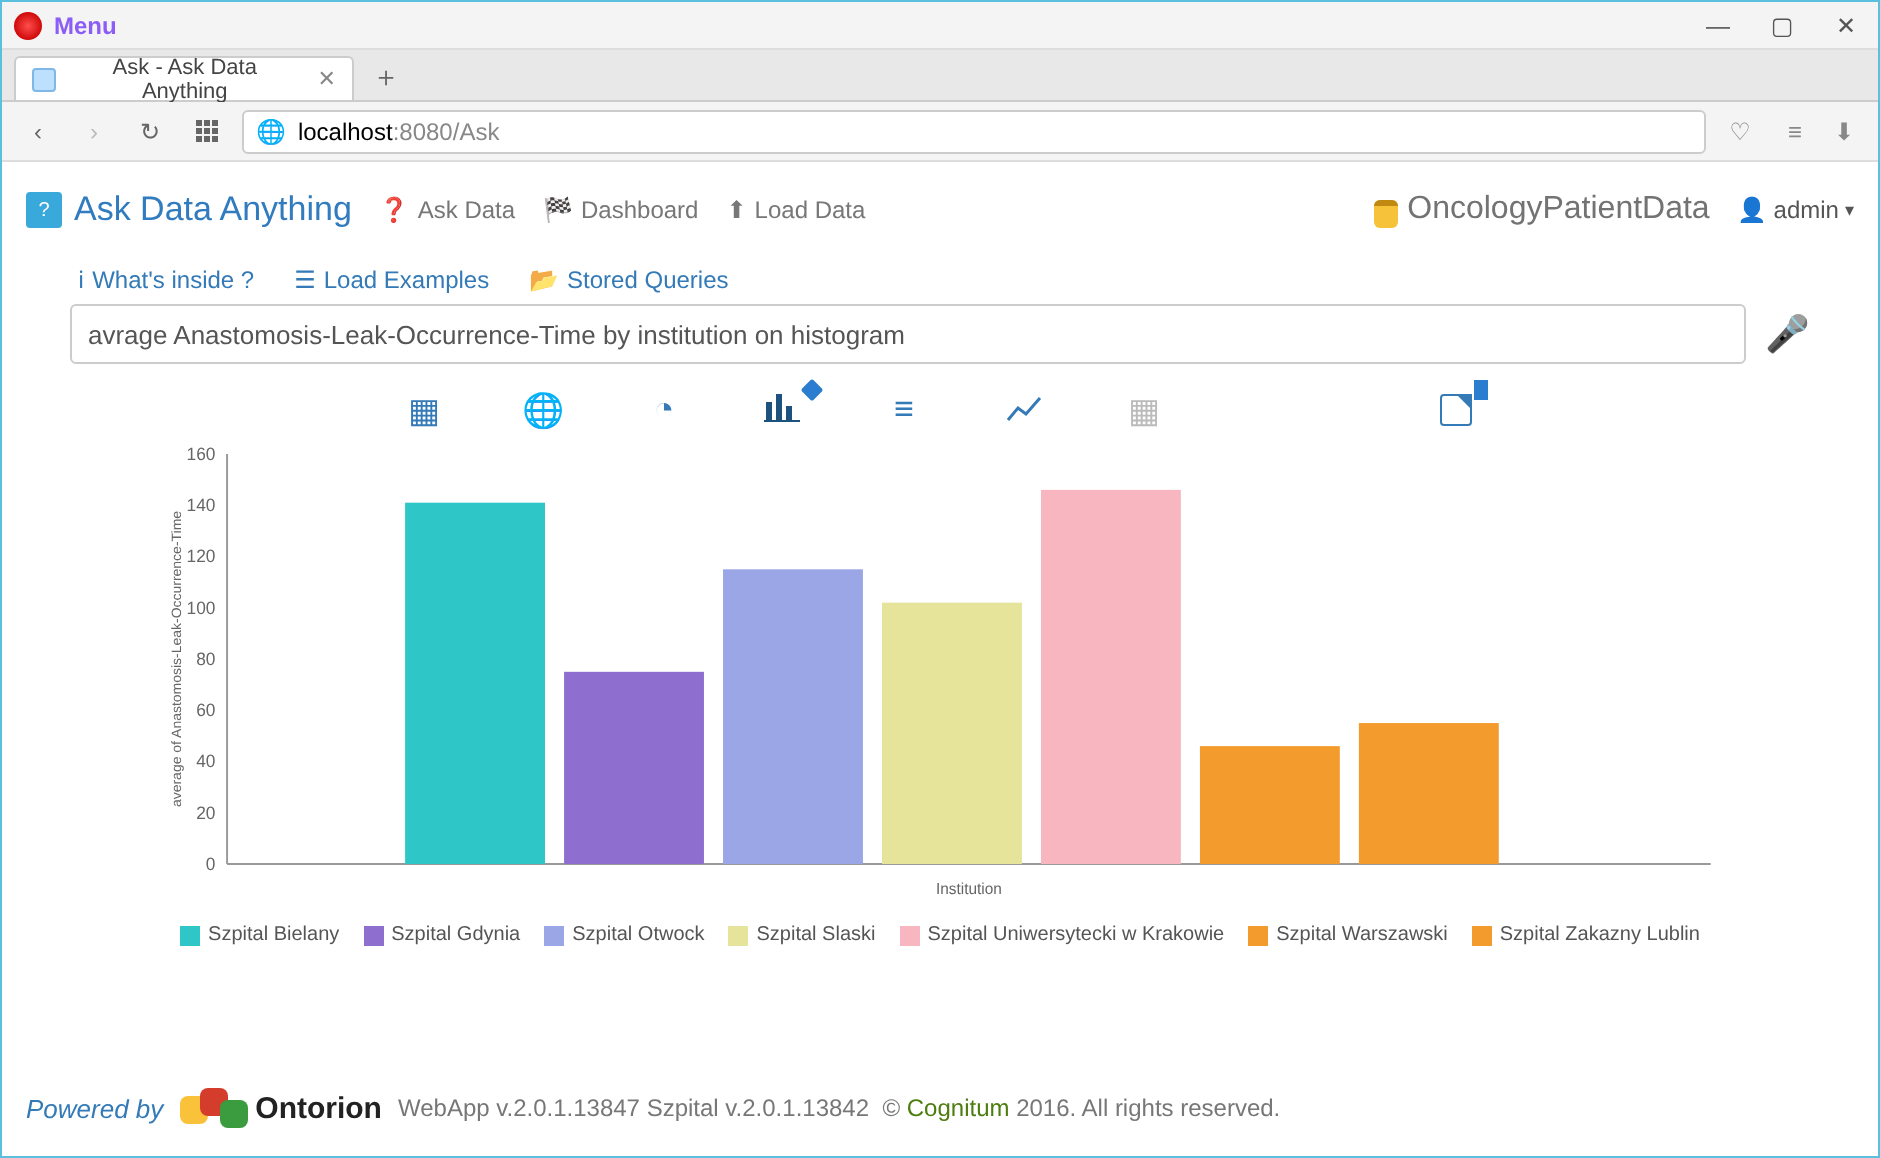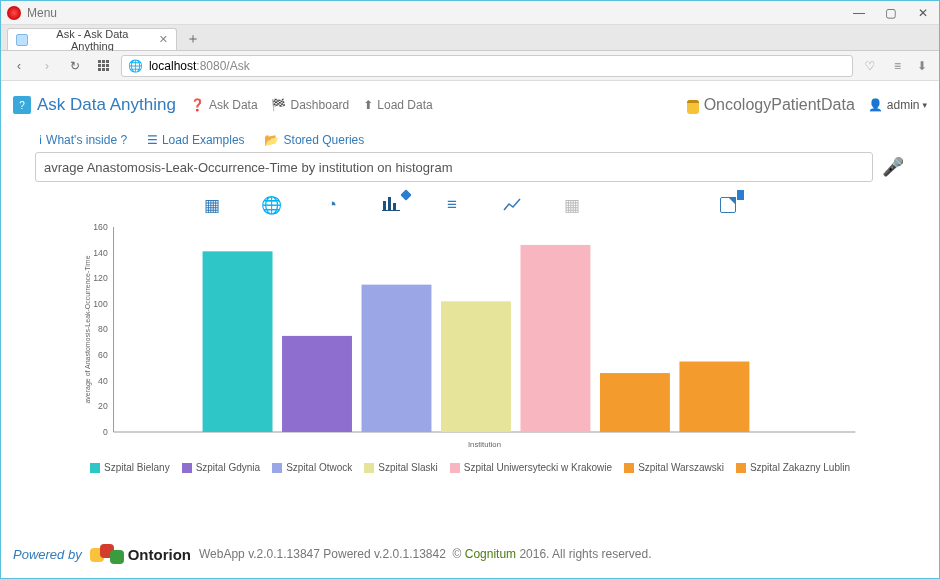--- a/index.html
+++ b/index.html
@@ -1,21 +1,21 @@
 <!DOCTYPE html>
 <html><head>
 <meta charset="utf-8">
 <style>
   * { box-sizing: border-box; }
   html, body { margin:0; padding:0; height:100%; font-family: "Segoe UI", Arial, sans-serif; font-size:12px; color:#333; background:#fff; }
   .win { width:940px; height:579px; border:1px solid #5bc0de; display:flex; flex-direction:column; }
   
   .titlebar { height:24px; background:#f4f4f4; border-bottom:1px solid #ddd; display:flex; align-items:center; padding:0 0 0 6px; }
   .opera-o { width:14px; height:14px; border-radius:50%; background:radial-gradient(circle,#ff4d4d 0%,#c80000 80%); margin-right:6px; flex:0 0 auto;}
-  .menu-label { flex:1 1 auto; font-size:12px; color:#737373; }
+  .menu-label { flex:1 1 auto; font-size:12px; color:#8b5cf6;font-weight:bold; }
   .winbtns { display:flex; }
   .winbtn { width:32px; height:24px; display:flex; align-items:center; justify-content:center; color:#555; font-size:12px; }
   
   .tabstrip { height:26px; background:#e8e8e8; display:flex; align-items:flex-end; border-bottom:1px solid #ccc; padding-left:6px; gap:4px;text-align:center;}
   .tab { height:22px; background:#fff; border:1px solid #ccc; border-bottom:none; border-radius:3px 3px 0 0; display:flex; align-items:center; padding:0 8px; gap:6px; font-size:11px; color:#444; max-width:170px;}
   .tab-favicon { width:12px; height:12px; background:#bde0ff; border:1px solid #7fb8e8; border-radius:2px;}
   .tab-close { color:#888; font-size:11px; margin-left:2px;}
   .newtab-btn { width:24px; height:22px; display:flex; align-items:center; justify-content:center; color:#666; font-size:14px;}
   
   .navbar { height:30px; background:#f4f4f4; border-bottom:1px solid #ddd; display:flex; align-items:center; padding:0 8px; gap:8px;}
@@ -278,19 +278,19 @@
         <span class="pb-label">Powered by</span>
         <div class="ont-logo">
           <div class="ont-swirl">
             <div class="p a"></div>
               <div class="p b"></div>
               <div class="p c"></div>
           </div>
           <span class="ont-text">Ontorion</span>
         </div>
         <span>
-          <span>WebApp v.</span><span>2.0.1.13847</span><span> Powered v.</span><span>2.0.1.13842</span>
+          <span>WebApp v.</span><span>2.0.1.13847</span><span> Szpital v.</span><span>2.0.1.13842</span>
           &nbsp;©&nbsp;<a href="#">Cognitum</a><span> 2016. All rights reserved.</span>
         </span>
       </div>
     </div>
   </div>
 </div>
 
 </body></html>

